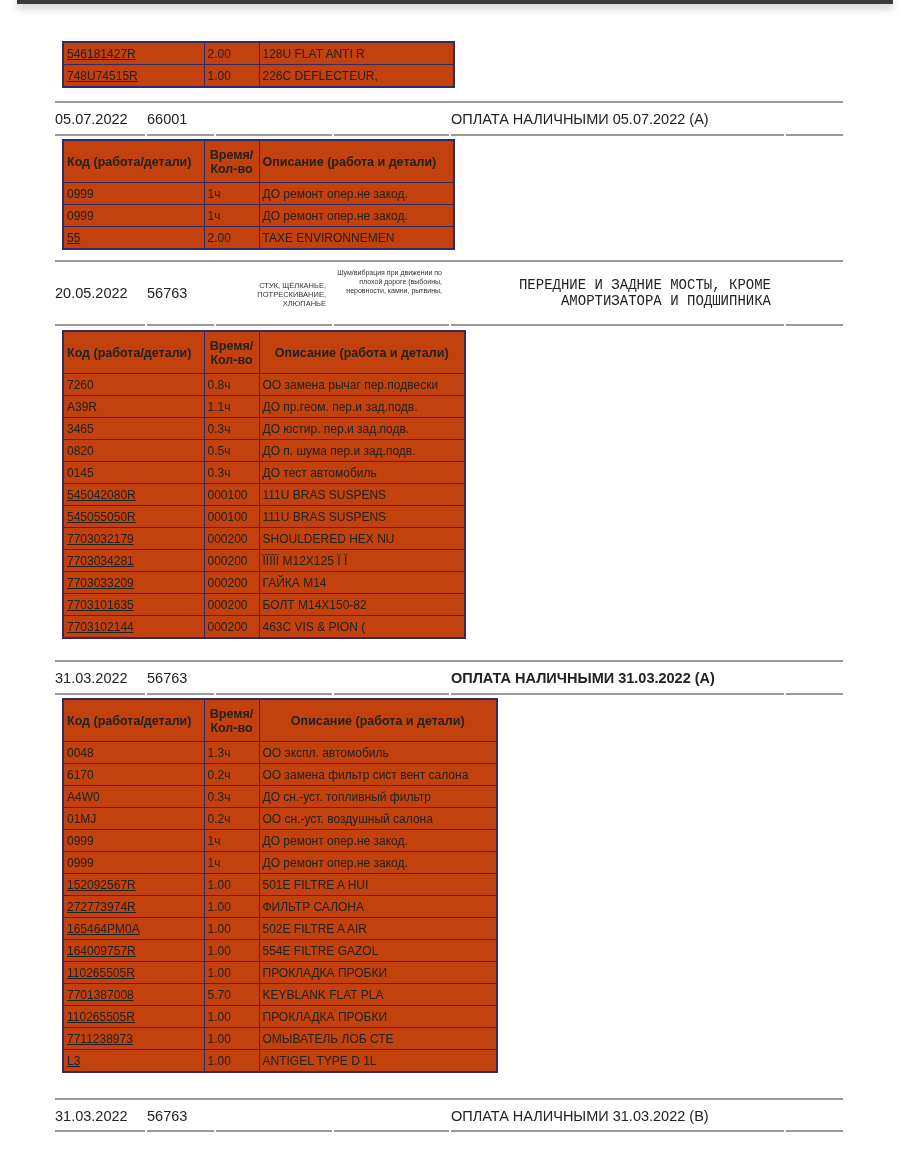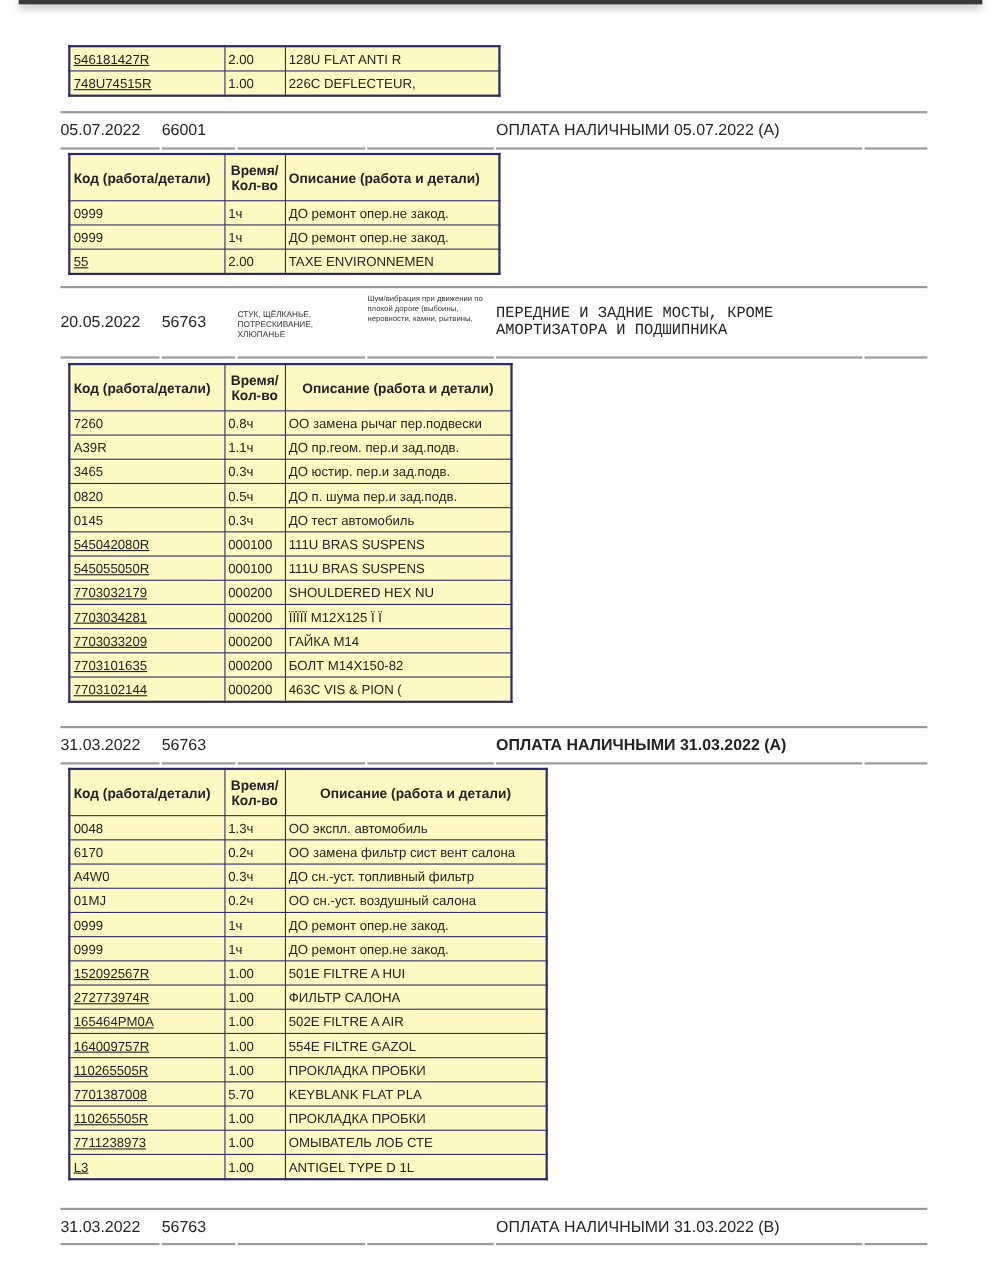--- a/index.html
+++ b/index.html
@@ -14,21 +14,21 @@
     background:#3a3a3a;
     box-shadow:0 3px 8px rgba(0,0,0,0.35);
   }
   .page { position:absolute; left:0; top:0; width:910px; }
 
   table.parts {
     position:absolute;
     border-collapse:collapse;
     border:2px solid #2e2a6b;
     font-size:12px;
-    background:#fef9c3;
+    background:#c2410c;
   }
   table.parts td, table.parts th {
     border:1.5px solid #2e2a6b;
     padding:0 3px;
     height:21px;
     text-align:left;
     white-space:nowrap;
     vertical-align:middle;
   }
   table.parts th {
@@ -38,20 +38,21 @@
     line-height:14px;
   }
   table.parts th.center { text-align:center; }
   table.parts td.code a {
     color:#222; text-decoration:underline;
   }
 
   .orderhdr {
     position:absolute; left:55px; width:788px;
     font-size:14.5px;
+    text-align:right;
   }
   .orderhdr .topline {
     position:absolute; left:0; top:0; width:788px; height:2px; background:#9a9a9a;
   }
   .orderhdr .bottomline {
     position:absolute; left:0; width:788px; height:2px;
   }
   .orderhdr .bottomline span {
     position:absolute; top:0; height:2px; background:#9a9a9a;
   }

